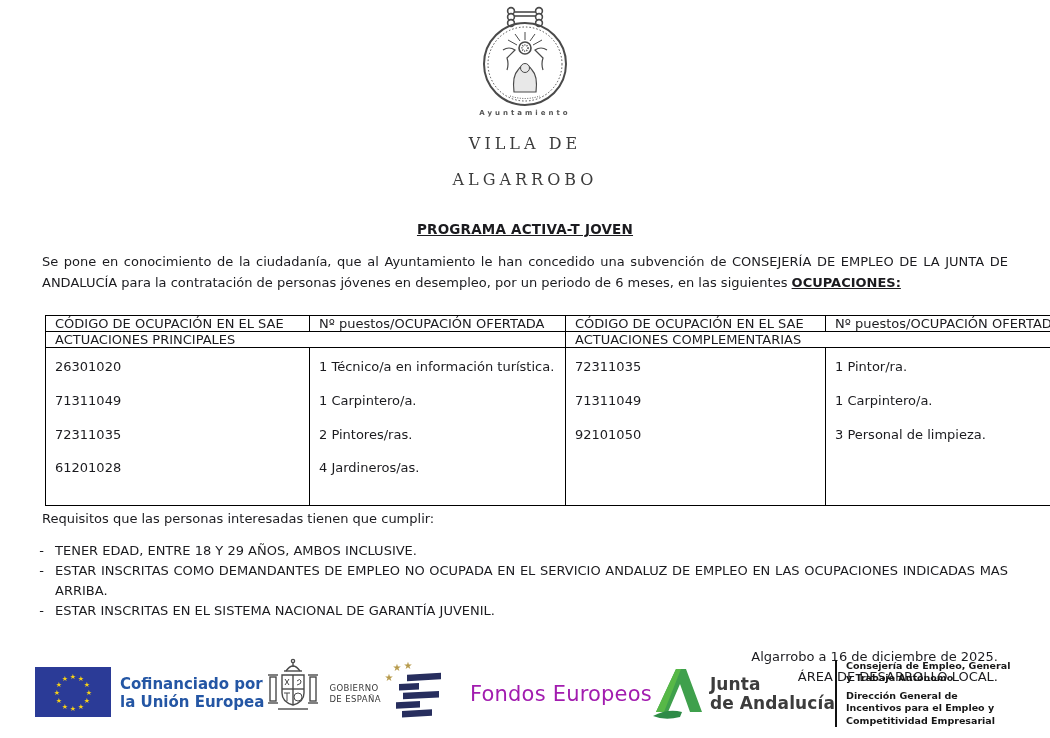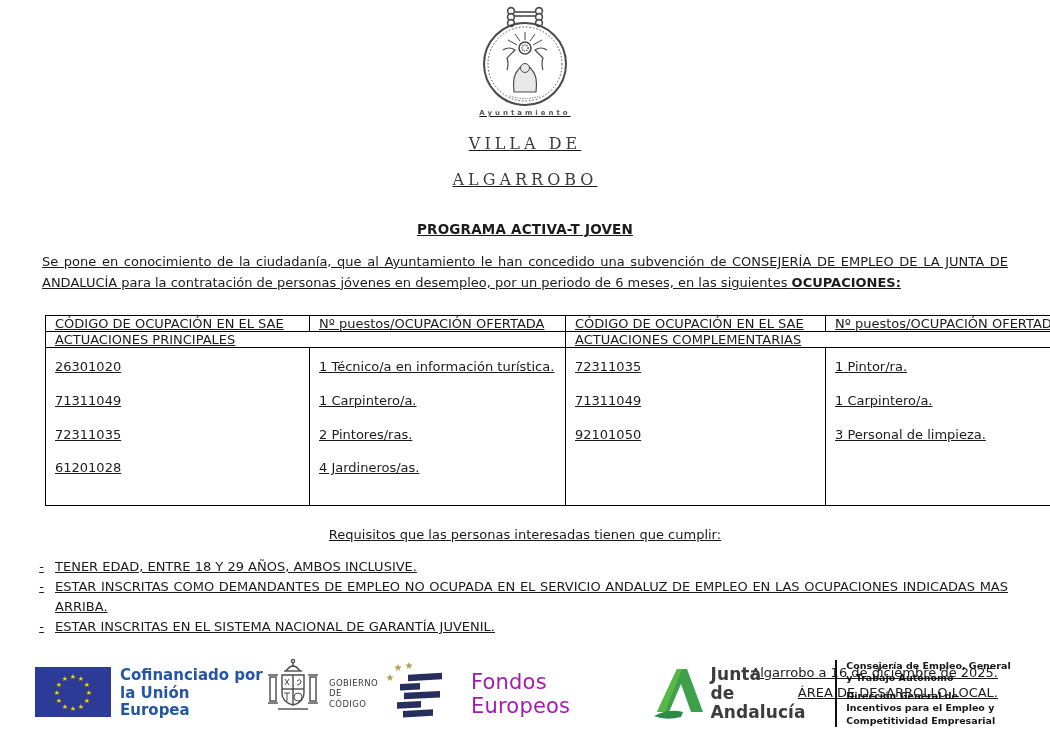--- a/index.html
+++ b/index.html
@@ -1,21 +1,21 @@
 <!DOCTYPE html>
 <html><head>
 <meta charset="utf-8">
 <style>
   html,body{margin:0;padding:0;background:#fff;}
   body{
     width:1050px;height:738px;overflow:hidden;
     font-family:"DejaVu Sans","Liberation Sans",sans-serif;
     color:#1b1b1f;font-size:13px;
   }
-  .page{position:relative;width:1050px;height:738px;text-decoration:underline;}
+  .page{position:relative;width:1050px;height:738px;}
 
   
   .header{ text-align:center; padding-top:6px; }
   .seal-wrap{ height:100px; }
   .ayto-small{
     margin-top:3px; font-size:7px; font-weight:bold; letter-spacing:3px;
     color:#555; text-transform:none;
   }
   .villa{
     font-family:"DejaVu Serif","Liberation Serif",serif;
@@ -41,21 +41,21 @@
     table-layout:fixed; font-size:13px;
   }
   table.occ td{ border:1px solid #000; padding:0 9px; vertical-align:top; }
   td.sec{ padding:5px 9px 6px 9px; }
   td.hd{ padding:7px 9px 8px 9px; }
   tr.data td{ padding-top:12px; padding-bottom:10px; height:118px; }
   .cell-line{ margin-bottom:20px; line-height:1.05; }
   .c1{width:245px;} .c2{width:237px;} .c3{width:241px;} .c4{width:229px;}
 
   
-  .req-intro{ margin:21px 42px 0 42px;text-align:center; }
+  .req-intro{ margin:5px 42px 0 42px; }
   .req-list{ margin:15px 42px 0 28px; }
   .req-item{ display:flex; line-height:1.55; }
   .req-item .marker{ width:27px; text-align:center; flex:0 0 27px; }
   .req-item .txt{ flex:1; text-align:justify; padding-right:0px; }
 
   
   .closing{ margin:25px 52px 0 0; text-align:right; line-height:1.6; }
 
   
   .footer{
@@ -251,21 +251,21 @@
             <line x1="4" y1="18" x2="14" y2="18"></line>
             <line x1="44" y1="18" x2="54" y2="18"></line>
             <line x1="4" y1="46" x2="14" y2="46"></line>
             <line x1="44" y1="46" x2="54" y2="46"></line>
             <line x1="14" y1="52" x2="44" y2="52"></line>
           </g>
         </svg>
       </span>
       <div class="gob-text">
         <div>GOBIERNO</div>
-        <div>DE CÓDIGO</div>
+        <div>DE ESPAÑA</div>
       </div>
     </div>
 
     <div class="logo-item">
       <span>
         <svg width="70" height="62" viewBox="0 0 70 62">
           <g fill="#b79b4d" font-size="10" font-family="DejaVu Sans" text-anchor="middle">
             <text x="16" y="10">★</text>
               <text x="27" y="8">★</text>
               <text x="8" y="20">★</text>

